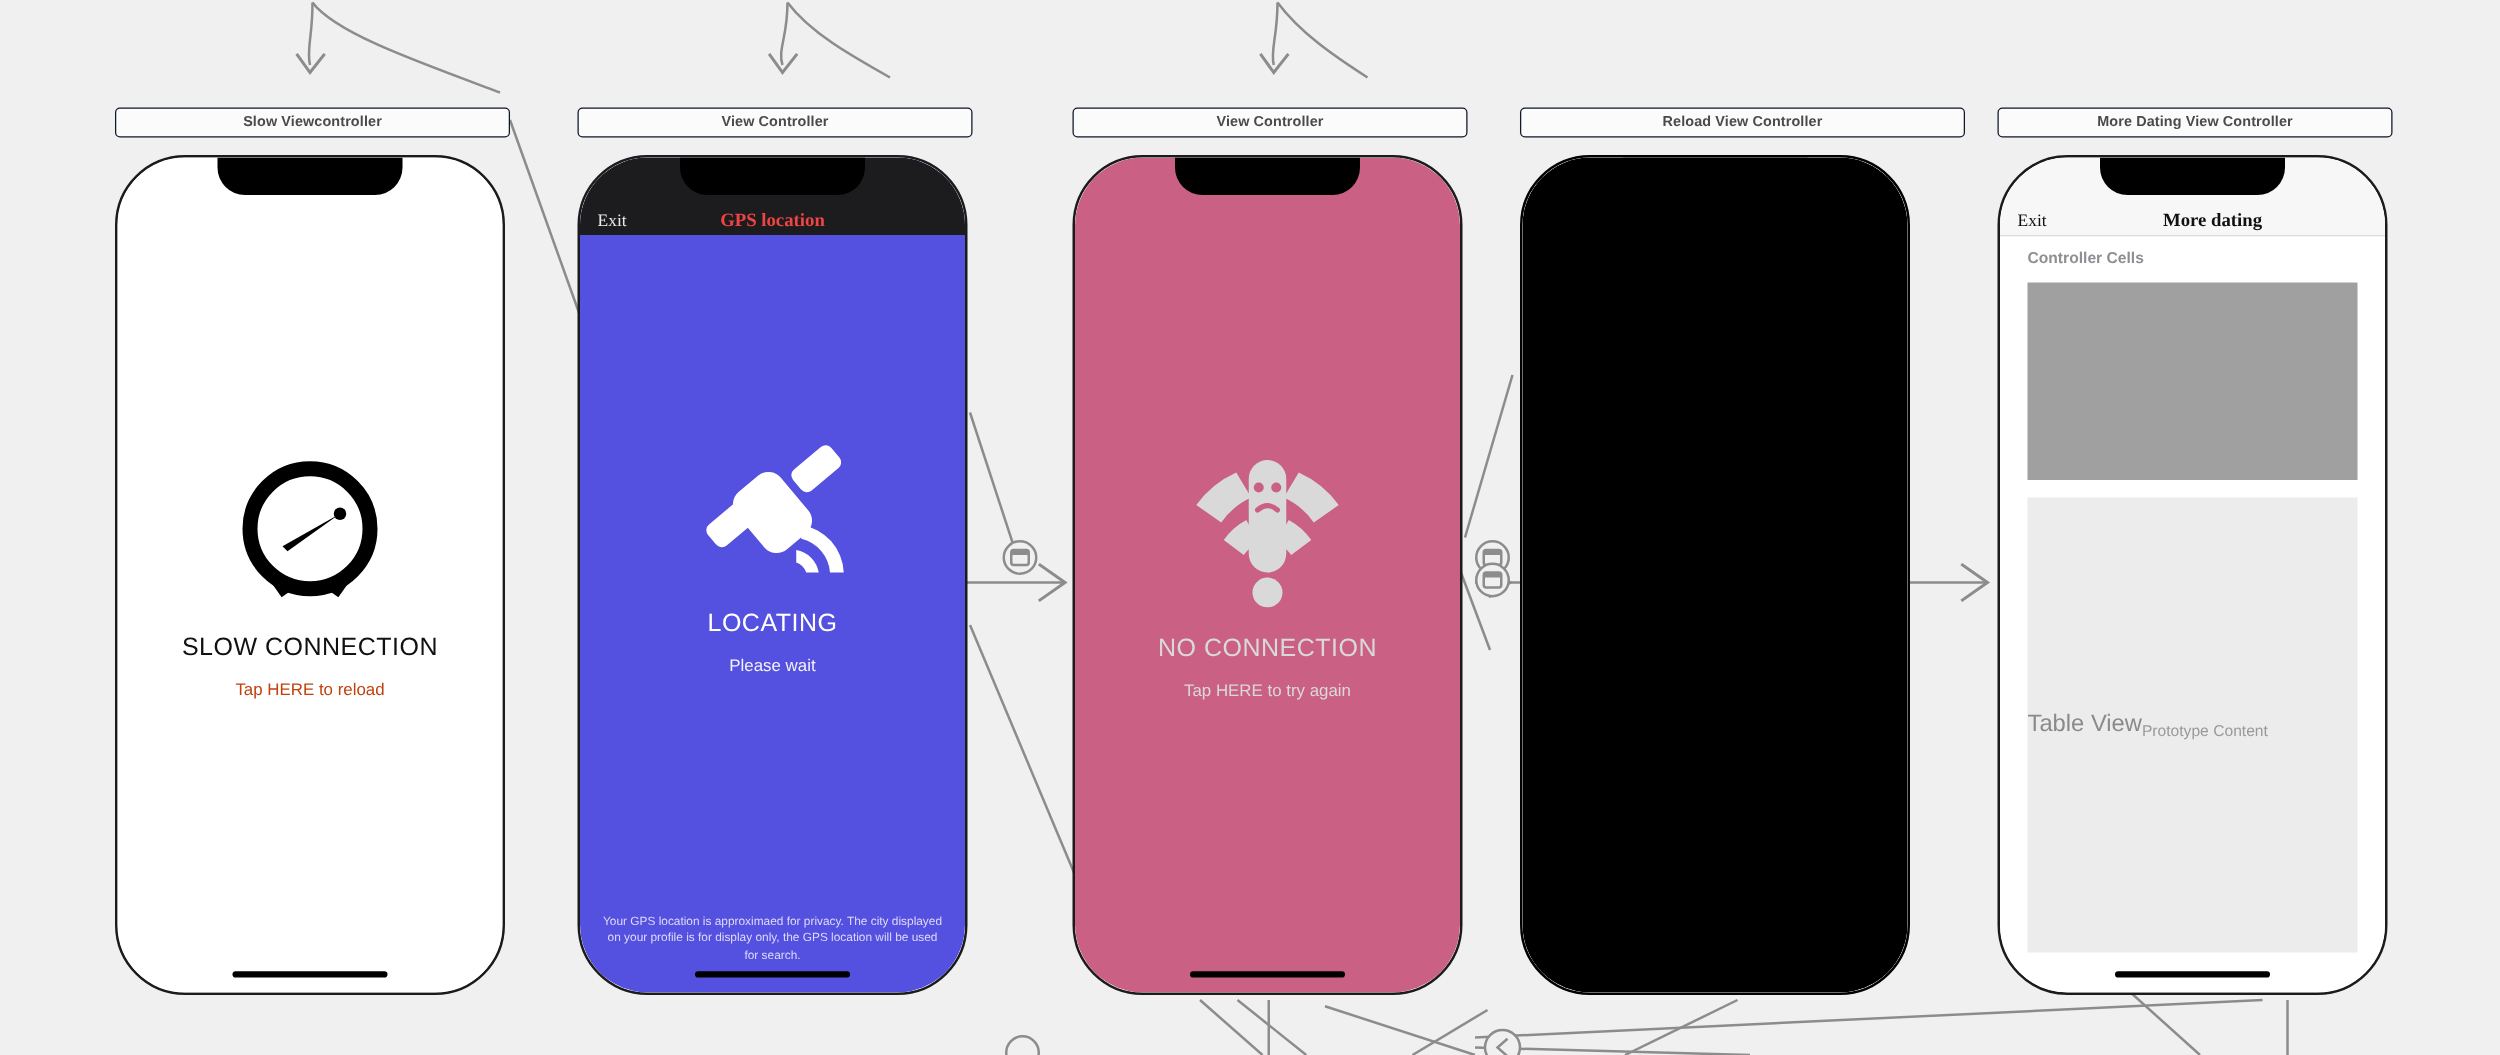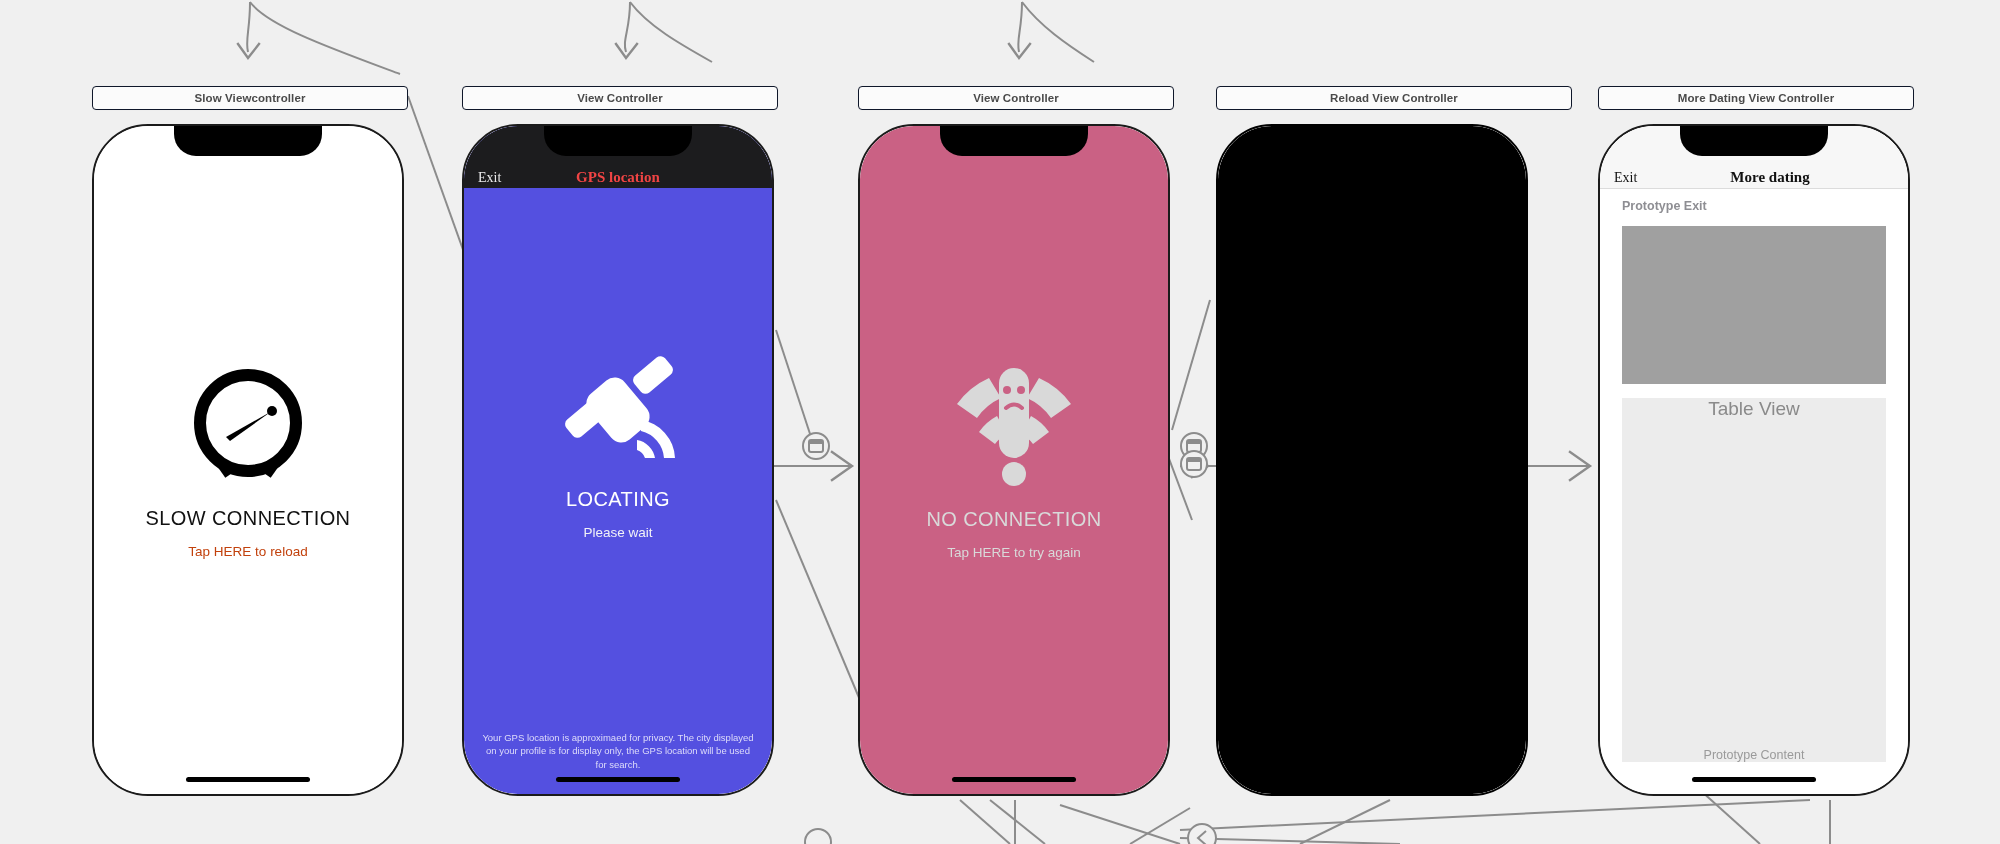--- a/index.html
+++ b/index.html
@@ -117,21 +117,21 @@
     color:#8e8e93;font-size:12.5px;font-weight:bold;
     background:#fff;
   }
   .proto-cell-img{
     position:absolute;left:22px;right:22px;top:100px;height:158px;
     background:#a0a0a0;
   }
   .proto-table{
     position:absolute;left:22px;right:22px;top:272px;bottom:32px;
     background:#ececec;
-    display:flex;flex-direction:column;align-items:center;justify-content:space-between;
+    display:flex;flex-direction:row;align-items:center;justify-content:flex-start;
   }
   .proto-table .tv-title{color:#8a8a8a;font-size:19px;}
   .proto-table .tv-sub{color:#9a9a9a;font-size:12.5px;margin-top:9px;}
 
   svg{display:block;}
 </style>
 </head>
 <body>
 
 <div id="canvas">
@@ -314,21 +314,21 @@
         <div class="s5-bg"></div>
 
         <div class="navbar light">
           <div class="nav-inner">
             <div class="nav-left">Exit</div>
             <div class="nav-title">More dating</div>
           </div>
         </div>
         <div class="notch"></div>
 
-        <div class="proto-header">Prototype Exit</div>
+        <div class="proto-header">Controller Cells</div>
         <div class="proto-cell-img"></div>
 
         <div class="proto-table">
           <div class="tv-title">Table View</div>
           <div class="tv-sub">Prototype Content</div>
         </div>
 
         <div class="home-ind"></div>
       </div>
     </div>

